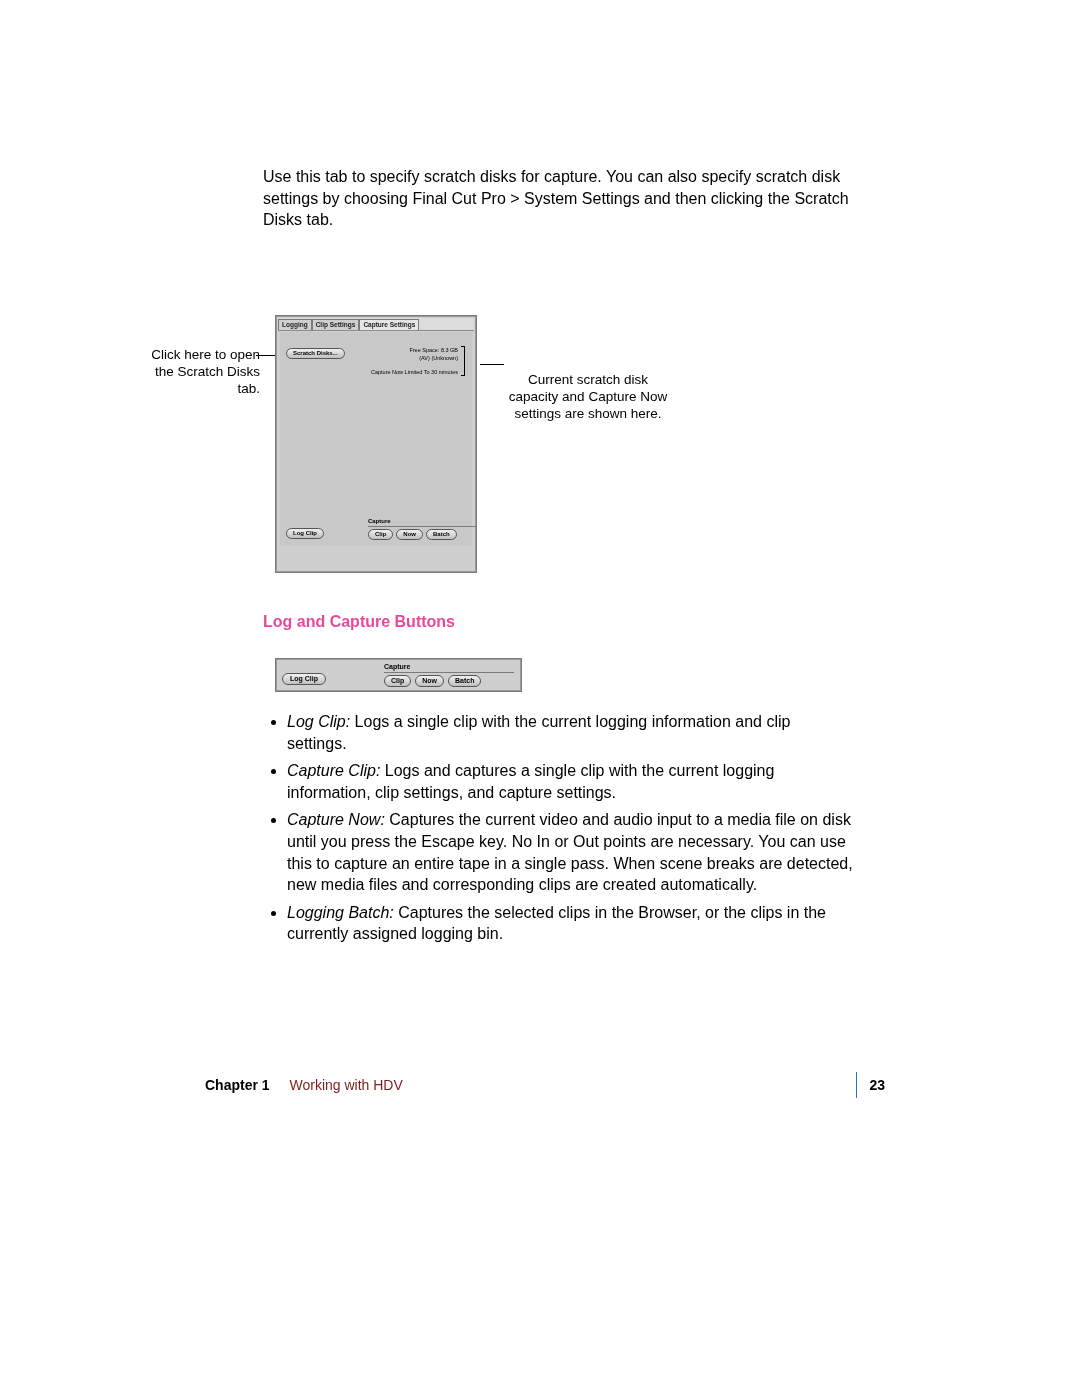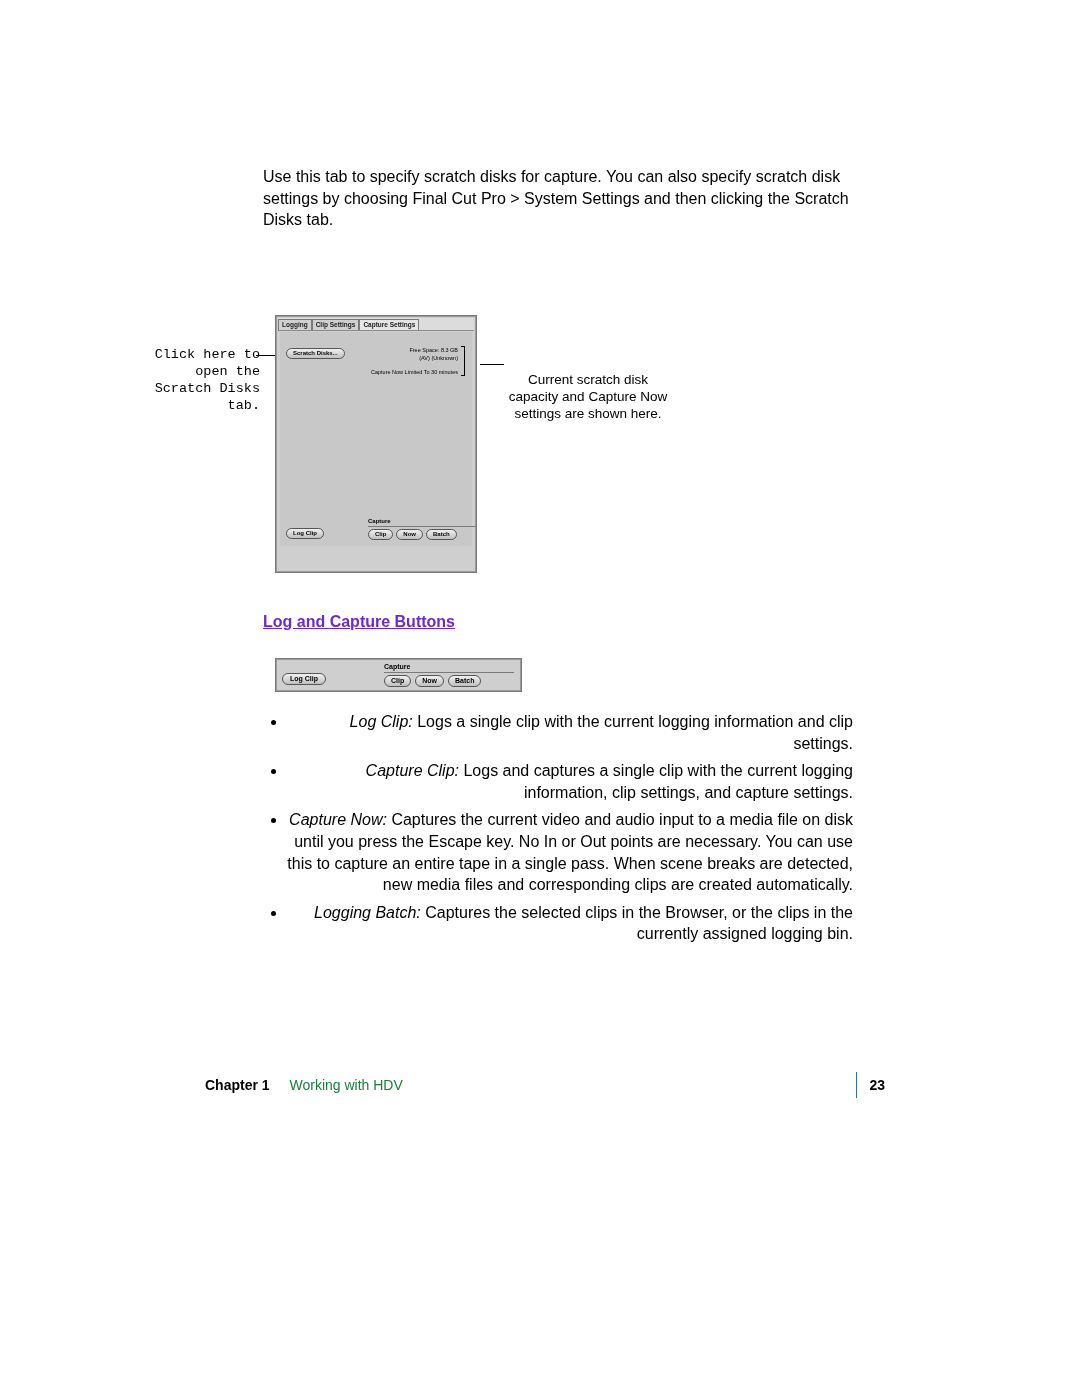--- a/index.html
+++ b/index.html
@@ -19,24 +19,23 @@
     left: 263px;
     top: 166px;
     width: 590px;
   }
   .para { margin: 0 0 10px 0; }
   .section-h {
     font-weight: 700;
     margin: 18px 0 2px 0;
   }
   .blue-h {
-    color: #6d28d9;
+    color: #ec4899;
     font-weight: 700;
     margin: 14px 0 4px 0;
-    text-decoration: underline;
   }
   ul.bullets {
     margin: 4px 0 14px 0;
     padding: 0 0 0 24px;
   }
   ul.bullets li {
     margin: 6px 0;
   }
   .italic-label { font-style: italic; }
 
@@ -146,21 +145,20 @@
     position: absolute;
     font-size: 13.5px;
     color: #000;
     line-height: 1.25;
   }
   .callout.left {
     left: 140px;
     top: 347px;
     width: 120px;
     text-align: right;
-    font-family: Liberation Mono, monospace;
   }
   .callout.right {
     left: 508px;
     top: 372px;
     width: 160px;
     text-align: center;
   }
   .callout-line-l {
     position: absolute;
     border-top: 1px solid #000;
@@ -230,34 +228,33 @@
     left: 263px;
     top: 597px;
     width: 590px;
   }
 
   .after-fig2 {
     position: absolute;
     left: 263px;
     top: 705px;
     width: 590px;
-    text-align: right;
   }
 
   
   .footer {
     position: absolute;
     left: 205px;
     top: 1076px;
     width: 680px;
     height: 22px;
     font-size: 14px;
   }
   .footer .chap { font-weight: 700; }
-  .footer .title { color: #15803d; margin-left: 16px; }
+  .footer .title { color: #7f1d1d; margin-left: 16px; }
   .footer .num {
     position: absolute;
     right: 0;
     top: 0;
     font-weight: 700;
   }
   .footer .divider {
     position: absolute;
     right: 28px;
     top: -4px;

